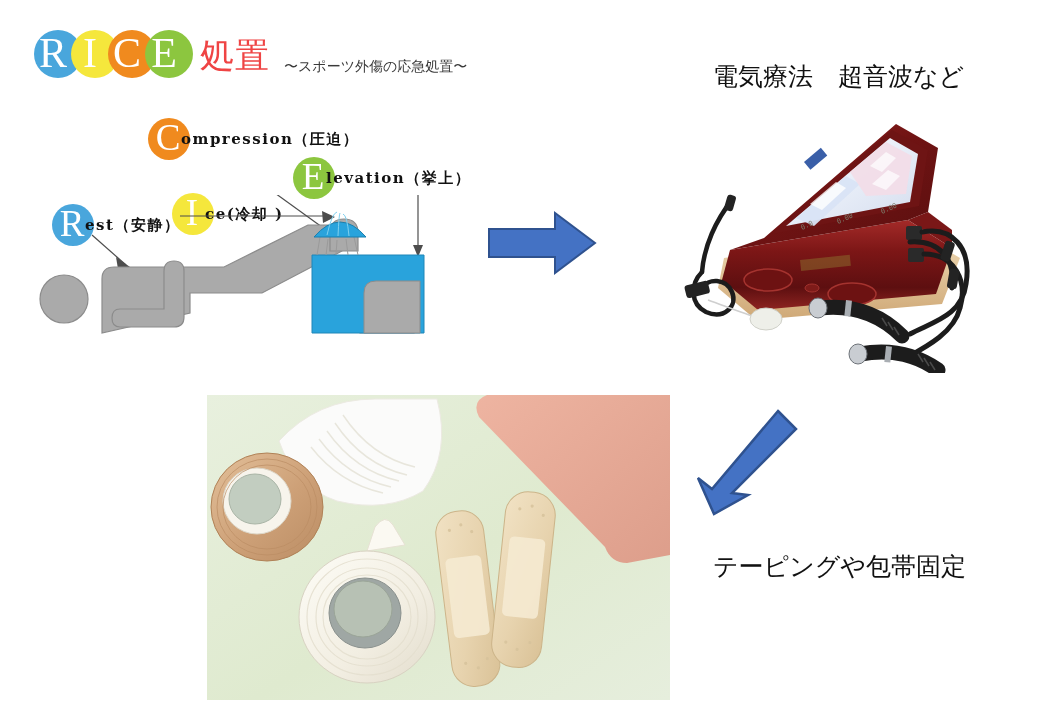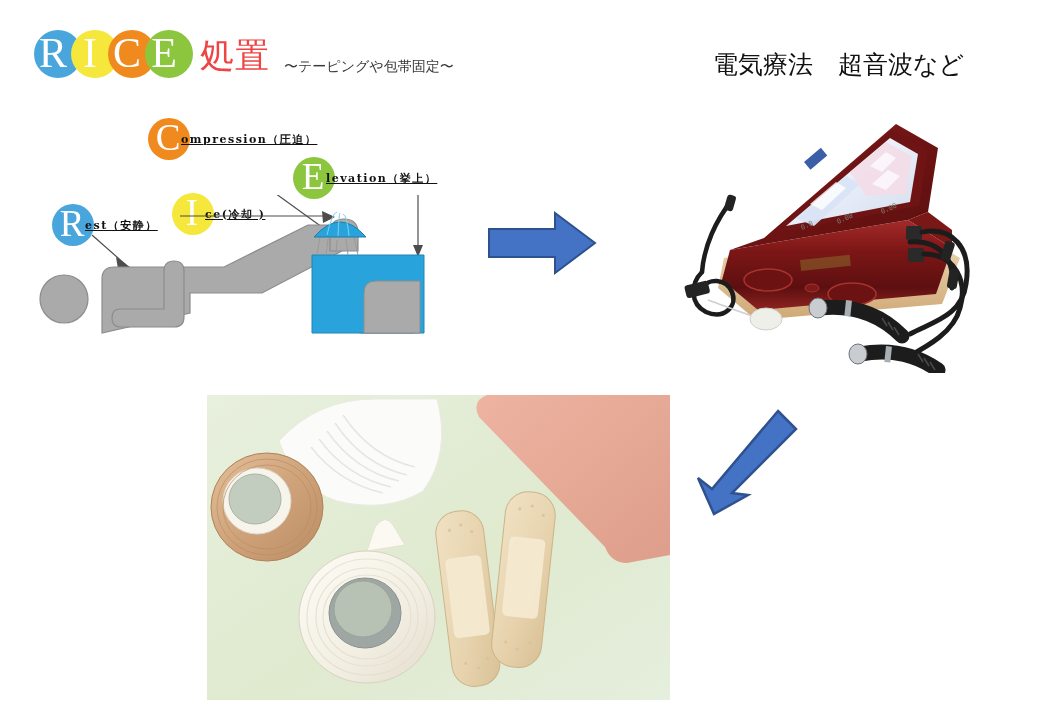--- a/index.html
+++ b/index.html
@@ -43,23 +43,22 @@
   .badge{
     width:42px;height:42px;border-radius:50%;
     display:flex;align-items:center;justify-content:center;flex:none;
   }
   .badge span{
     font-family:"Liberation Serif","DejaVu Serif",serif;
     font-size:37px;line-height:1;color:#ffffff;position:relative;top:-2px;left:-1px;
   }
   .rice-item .txt{
     font-family:"DejaVu Serif","Liberation Serif",serif;
-    font-size:11px;color:#111;letter-spacing:1.5px;margin-left:-9px;
+    font-size:15px;color:#111;letter-spacing:1.5px;margin-left:-9px;
     font-weight:700;
-    text-decoration:underline;
   }
   #item-rest{left:52px;top:204px;}
   #item-rest .badge{background:#49a6dc;}
   #item-ice{left:172px;top:193px;}
   #item-ice .badge{background:#f5e73c;}
   #item-compression{left:148px;top:118px;}
   #item-compression .badge{background:#f08a1e;}
   #item-elevation{left:293px;top:157px;}
   #item-elevation .badge{background:#8cc63f;}
 
@@ -69,21 +68,21 @@
   
   #arrow-right{position:absolute;left:487px;top:209px;width:110px;height:68px;}
   #arrow-downleft{position:absolute;left:690px;top:405px;width:110px;height:115px;}
 
   
   .heading{
     position:absolute;
     font-family:"DejaVu Sans","Liberation Sans",sans-serif;
     font-size:25px;color:#111;font-weight:500;white-space:nowrap;
   }
-  #heading-electro{left:713px;top:48px;}
+  #heading-electro{left:713px;top:60px;}
   #heading-taping{left:713px;top:550px;}
 
   
   #device-photo{position:absolute;left:660px;top:108px;width:335px;height:265px;}
 
   
   #taping-photo{
     position:absolute;left:207px;top:395px;width:463px;height:305px;
     background:#e2ecd7;overflow:hidden;
   }
@@ -102,21 +101,21 @@
         <span>I</span>
       </div>
       <div class="rice-letter rice-l2">
         <span>C</span>
       </div>
       <div class="rice-letter rice-l3">
         <span>E</span>
       </div>
     </div>
     <div id="title-kanji">処置</div>
-    <div id="title-sub">〜テーピングや包帯固定〜</div>
+    <div id="title-sub">〜スポーツ外傷の応急処置〜</div>
   </div>
 
   <div class="rice-item" id="item-compression">
     <div class="badge">
       <span>C</span>
     </div>
     <div class="txt">ompression（圧迫）</div>
   </div>
 
   <div class="rice-item" id="item-elevation">
@@ -192,20 +191,21 @@
 
   <svg id="arrow-right" viewBox="0 0 110 68">
     <polygon points="2,20 68,20 68,4 108,34 68,64 68,48 2,48" fill="#4472c4" stroke="#2f528f" stroke-width="2" stroke-linejoin="miter"></polygon>
   </svg>
 
   <svg id="arrow-downleft" viewBox="0 0 110 115">
     <polygon points="88,6 106,24 42,88 58,90 24,109 8,73 22,84" fill="#4472c4" stroke="#2f528f" stroke-width="2.5" stroke-linejoin="miter"></polygon>
   </svg>
 
   <div class="heading" id="heading-electro">電気療法　超音波など</div>
+  <div class="heading" id="heading-taping">テーピングや包帯固定</div>
 
   <svg id="device-photo" viewBox="0 0 335 265">
     <defs>
       <linearGradient id="gBody" x1="0" y1="0" x2="0" y2="1">
         <stop offset="0%" stop-color="#a32a28"></stop>
         <stop offset="35%" stop-color="#7c1616"></stop>
         <stop offset="75%" stop-color="#5d0f10"></stop>
         <stop offset="100%" stop-color="#8e2421"></stop>
       </linearGradient>
       <linearGradient id="gTop" x1="0" y1="0" x2="1" y2="1">

